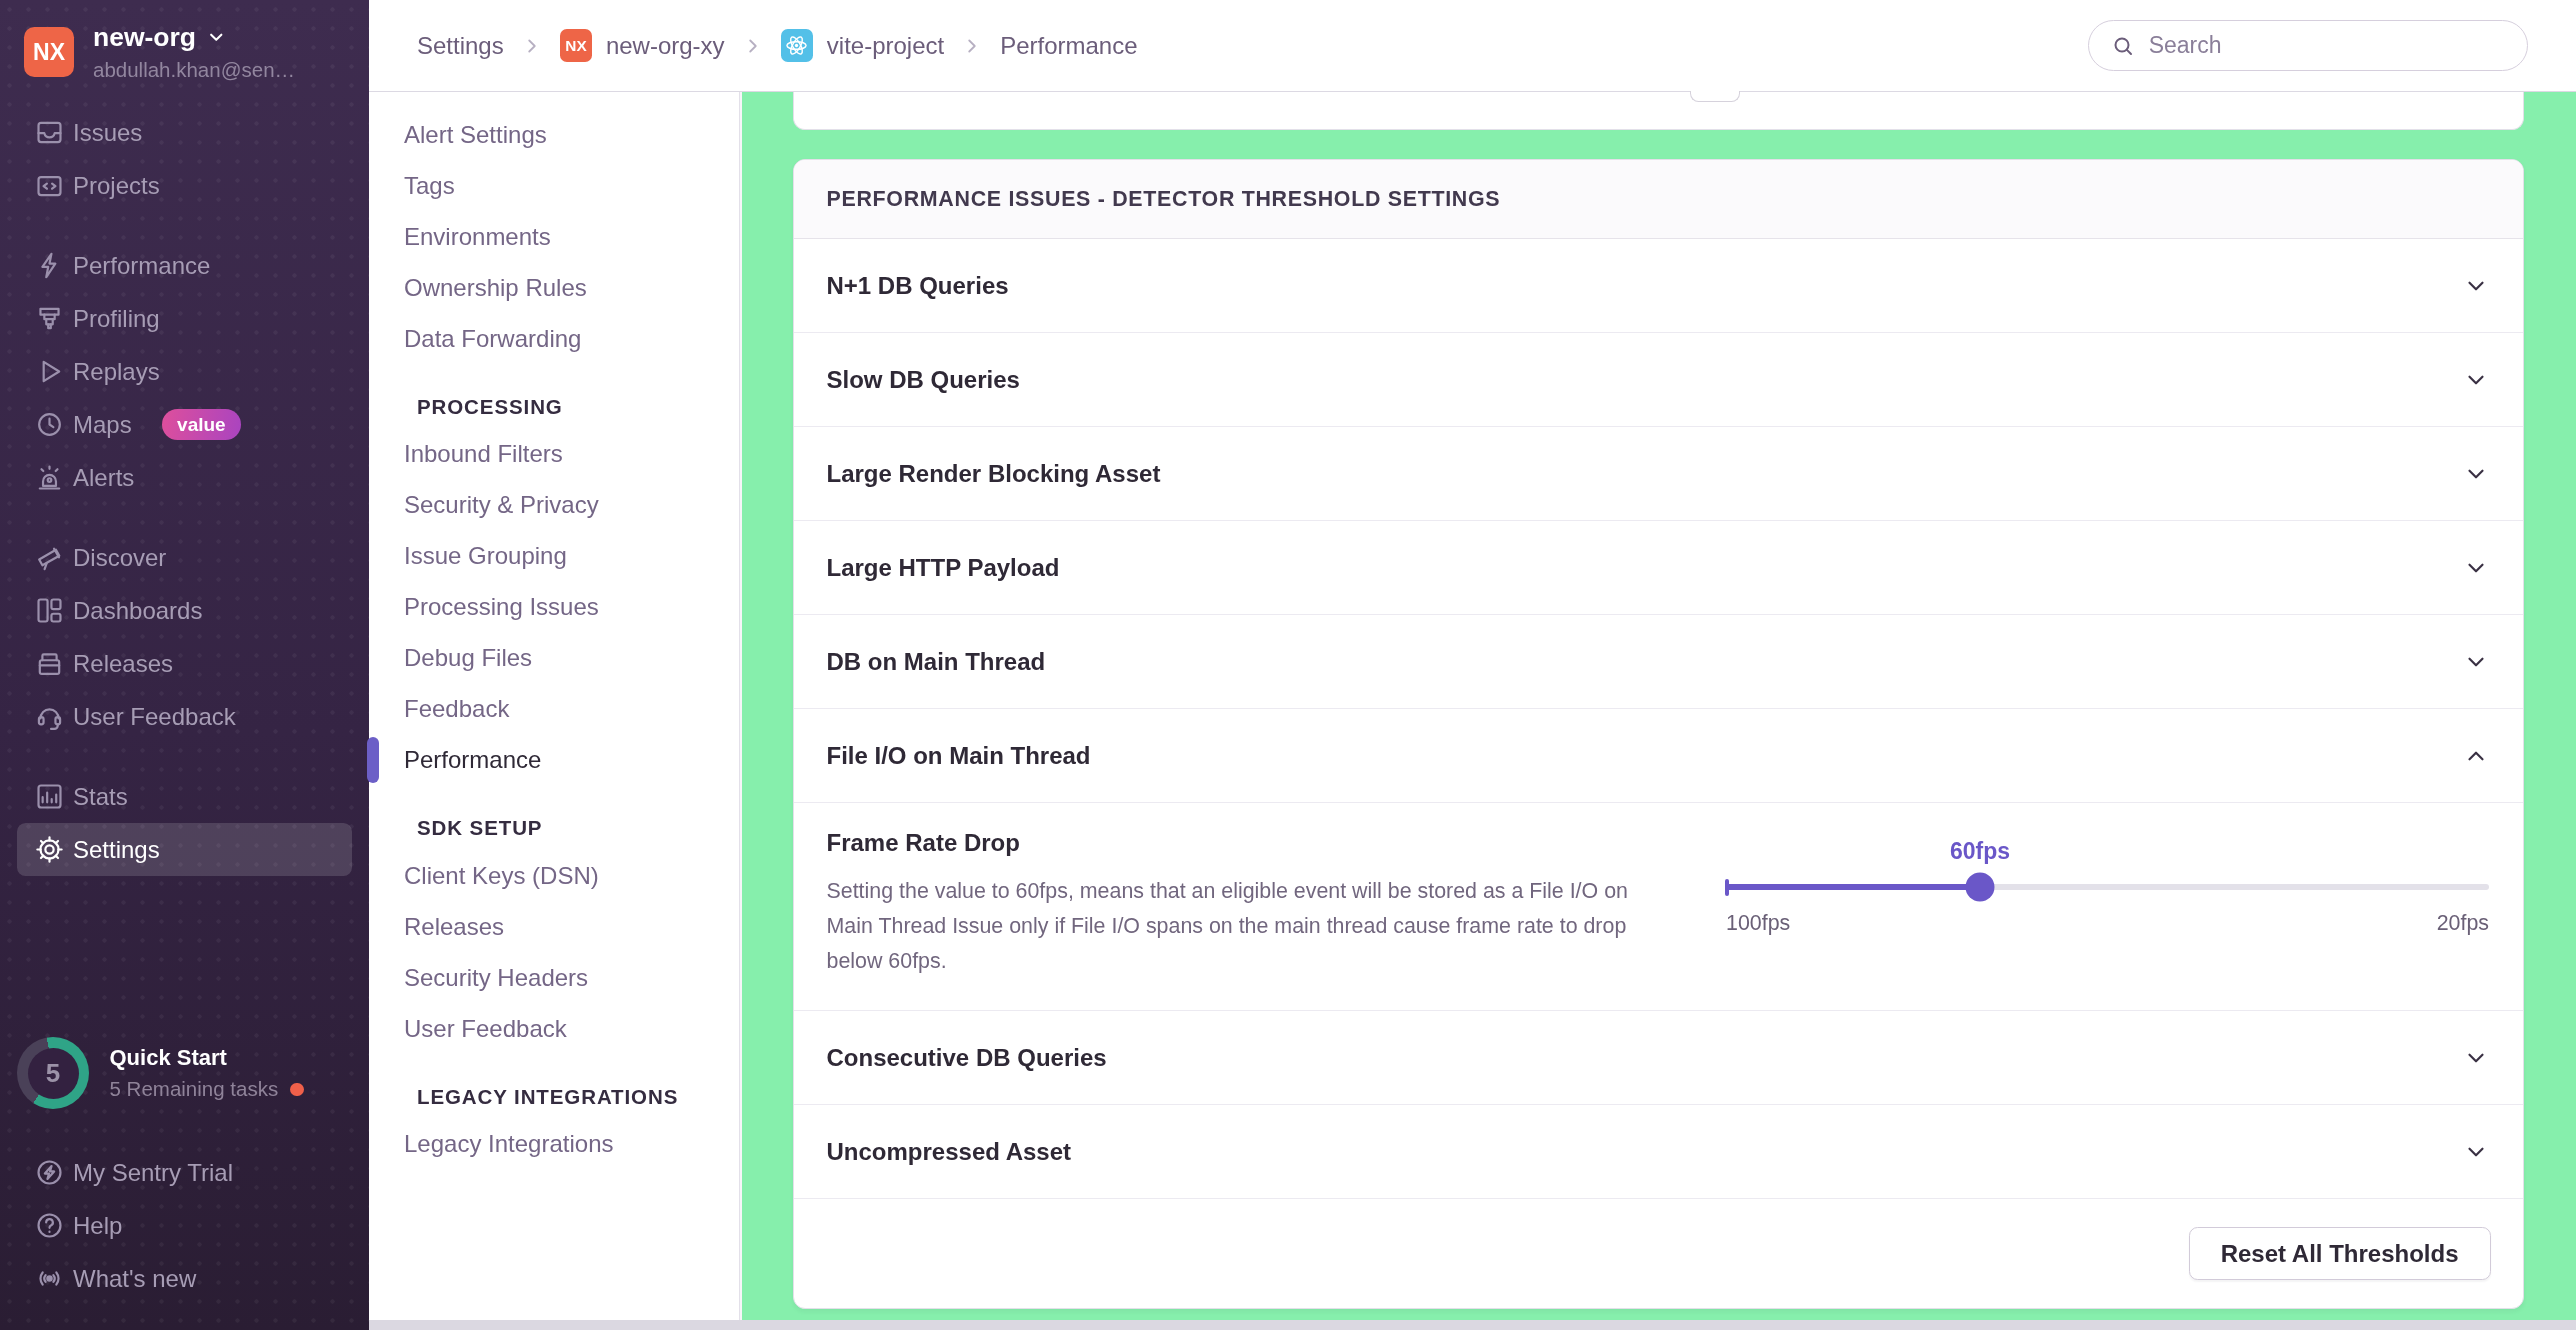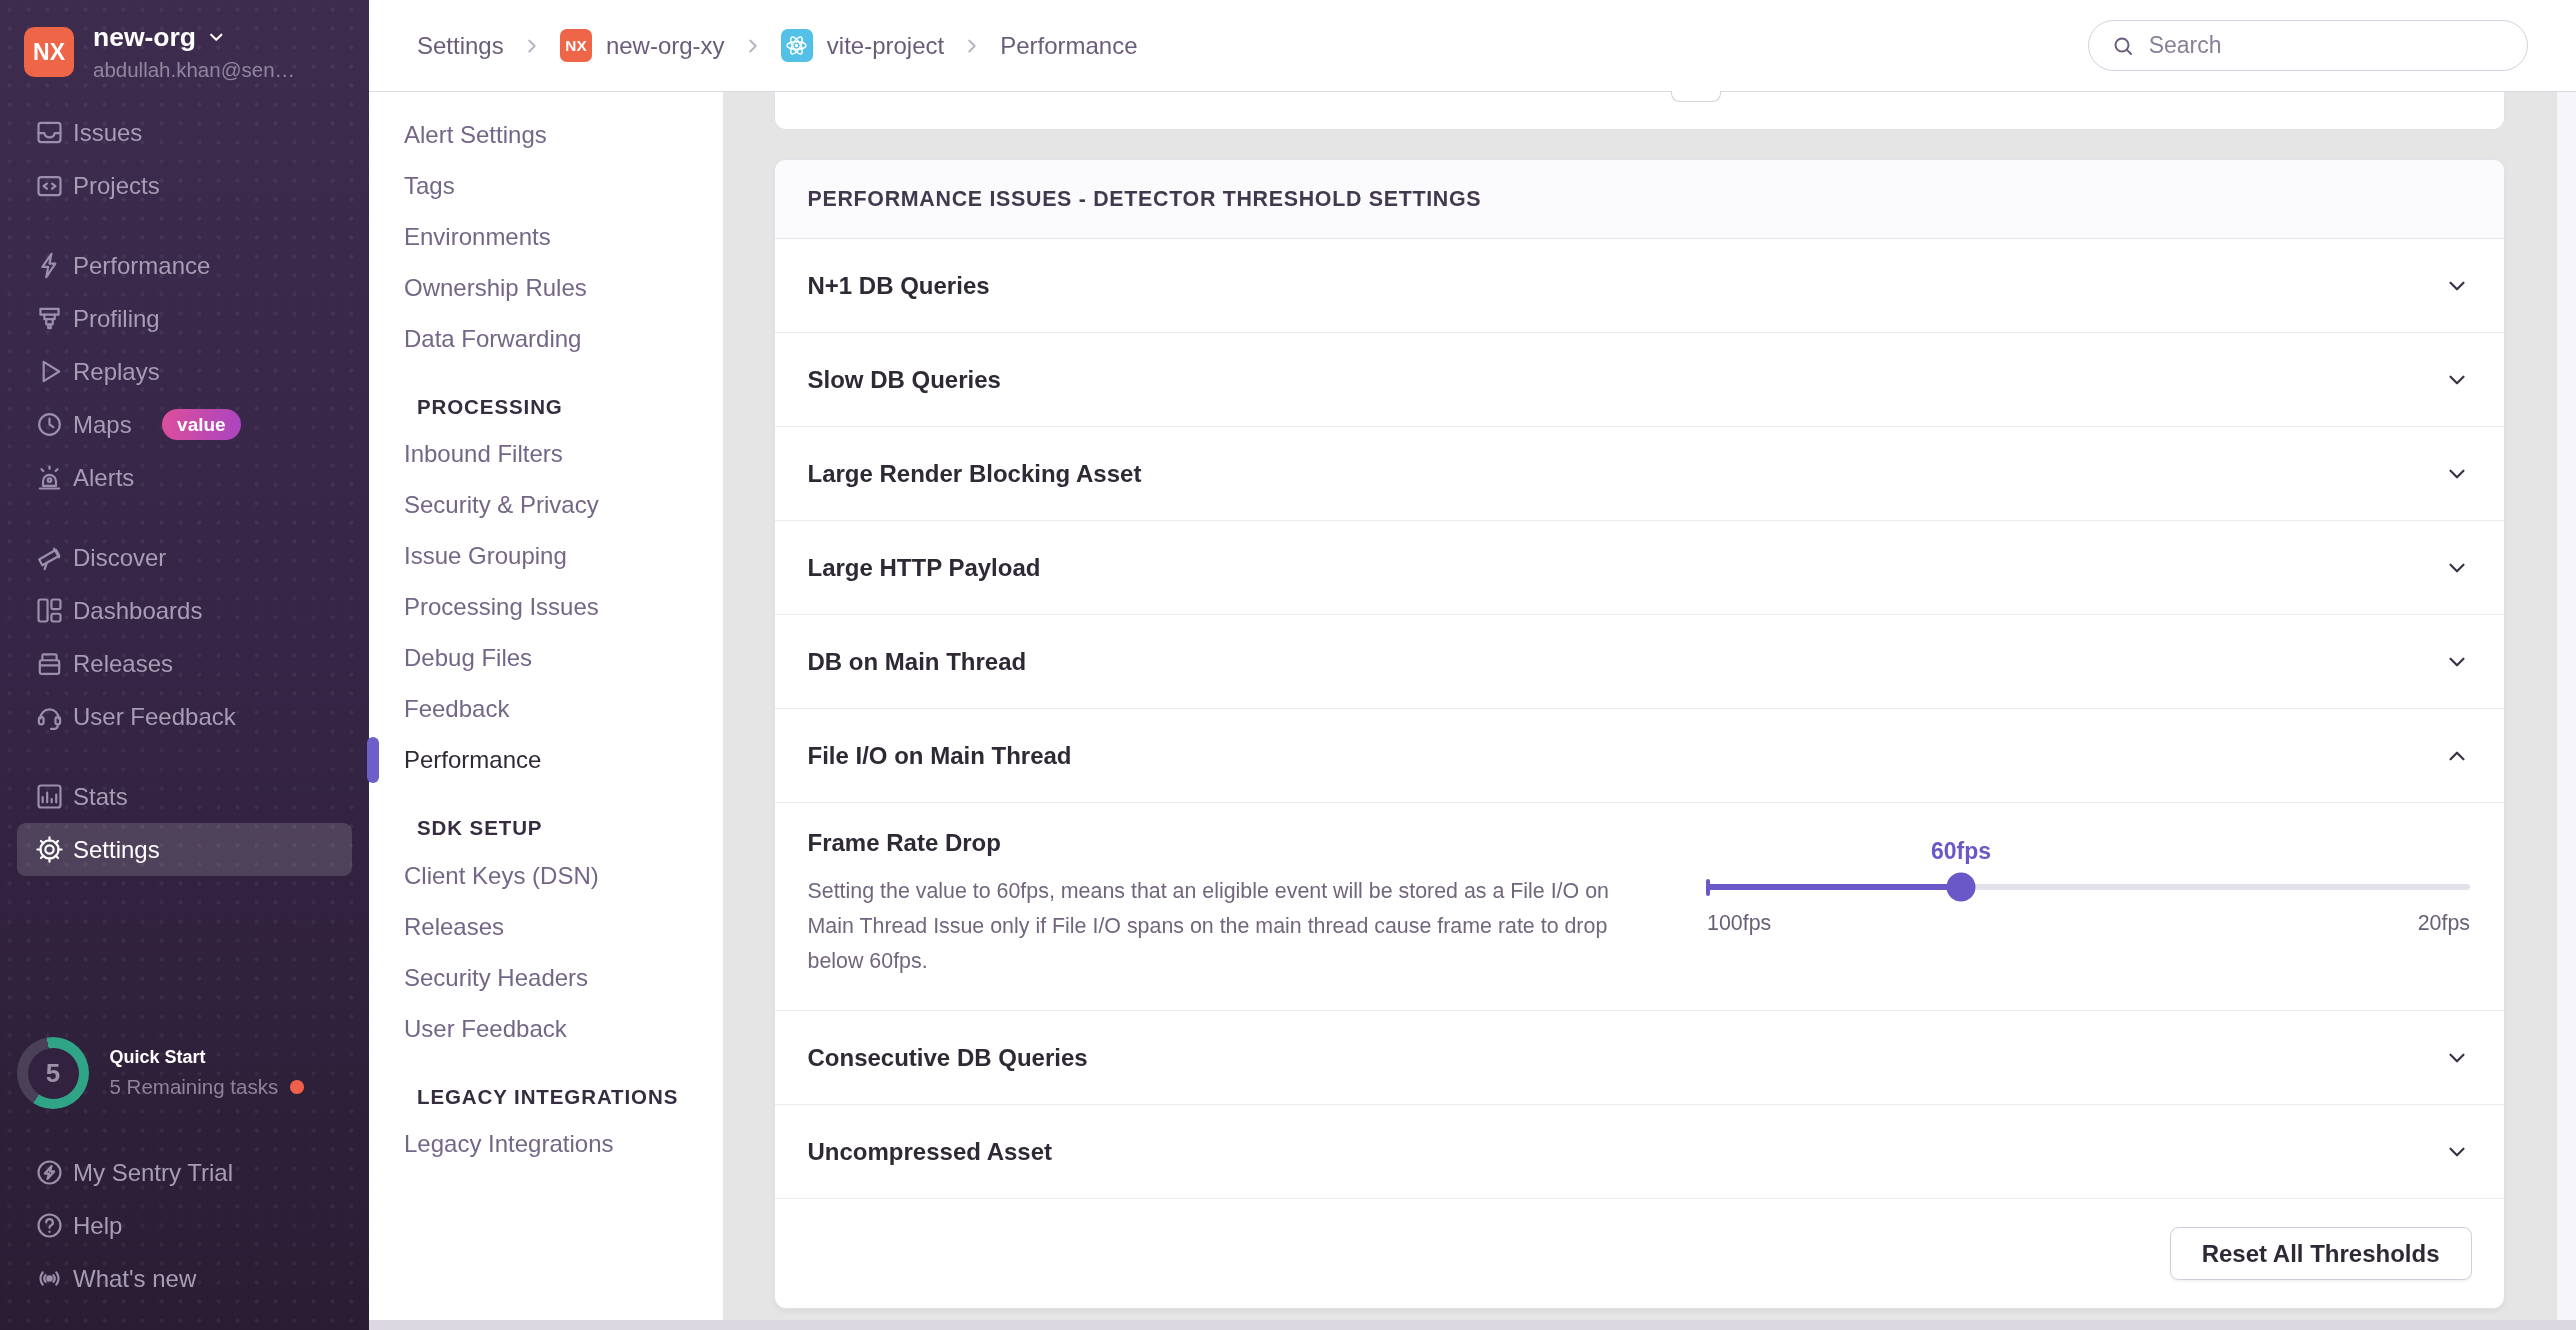--- a/index.html
+++ b/index.html
@@ -27,21 +27,21 @@
   .nav-item.active .ico { color:#fff; }
   .nav-gap { height:27px; }
   .beta-badge { margin-left:22px; background:linear-gradient(100deg,#de4f9c,#a944c0);
     color:#fff; font-size:19px; font-weight:600; padding:4.3px 15.4px; border-radius:19px; }
   .quickstart { position:absolute; left:17px; top:1037px; display:flex; gap:20.5px; align-items:center; }
   .qs-ring { width:72px; height:72px; border-radius:50%;
     background:conic-gradient(from 350deg, #2FA487 0 62%, #4a4158 62% 100%);
     display:flex; align-items:center; justify-content:center; flex:none; }
   .qs-ring-inner { width:51px; height:51px; border-radius:50%; background:#332140; color:#9c92a8;
     font-weight:bold; font-size:26px; display:flex; align-items:center; justify-content:center; }
-  .qs-title { color:#fff; font-size:18px; font-weight:600; }
+  .qs-title { color:#fff; font-size:22px; font-weight:600; }
   .qs-sub { color:#8f8399; font-size:20.5px; margin-top:6.8px; display:flex; align-items:center; gap:12px; }
   .qs-dot { width:13.7px; height:13.7px; border-radius:50%; background:#F0604A; display:inline-block; }
   .sidebar-footer { position:absolute; left:0; top:1146px; width:100%; }
 
   
   .topbar { position:absolute; left:369px; top:0; width:2207px; height:92px; background:#fff;
     border-bottom:1.7px solid #dcd9e3; display:flex; align-items:center; padding:0 48px; }
   .crumbs { display:flex; align-items:center; gap:17px; font-size:24px; color:#6b5d7a; }
   .crumb { display:flex; align-items:center; gap:13.7px; cursor:pointer; }
   .crumb-sep { width:22px; height:22px; color:#b7b0c2; display:flex; }
@@ -61,21 +61,21 @@
     border-right:1.7px solid #e3e0e9; padding-top:17px; }
   .snav-item { position:relative; height:51px; display:flex; align-items:center; padding-left:35px;
     font-size:24px; color:#746686; cursor:pointer; }
   .snav-item.active { color:#2f2936; }
   .snav-ind { position:absolute; left:-1.7px; top:2.6px; width:12px; height:46px; border-radius:6px;
     background:#6C5FC7; }
   .snav-heading { height:44px; margin-top:20.5px; display:flex; align-items:center; padding-left:48px;
     font-size:20.5px; font-weight:bold; letter-spacing:0.9px; color:#352c40; }
 
   
-  .content { position:absolute; left:723px; top:92px; width:1834px; height:1239px; background:#e5e5e5; }
+  .content { position:absolute; left:742px; top:92px; width:1834px; height:1239px; background:#86efac; }
   .partial-card { position:absolute; left:51px; top:0; width:1731px; height:38px; background:#fff;
     border:1.7px solid #e3e0e9; border-top:none; border-radius:0 0 12px 12px; }
   .partial-notch { position:absolute; left:896px; top:-0.9px; width:50px; height:11px; background:#fff;
     border:1.7px solid #d6d2dc; border-top:none; border-radius:0 0 8.6px 8.6px; }
   .panel { position:absolute; left:51px; top:67px; width:1731px; background:#fff;
     border:1.7px solid #e3e0e9; border-radius:12px; overflow:hidden;
     box-shadow:0 2.6px 4.3px rgba(45,30,60,.05); }
   .panel-header { height:79px; background:#fbfafc; border-bottom:1.7px solid #e6e3ea; display:flex;
     align-items:center; padding:0 32.5px; font-size:21.4px; font-weight:bold; letter-spacing:0.7px;
     color:#42394e; }

